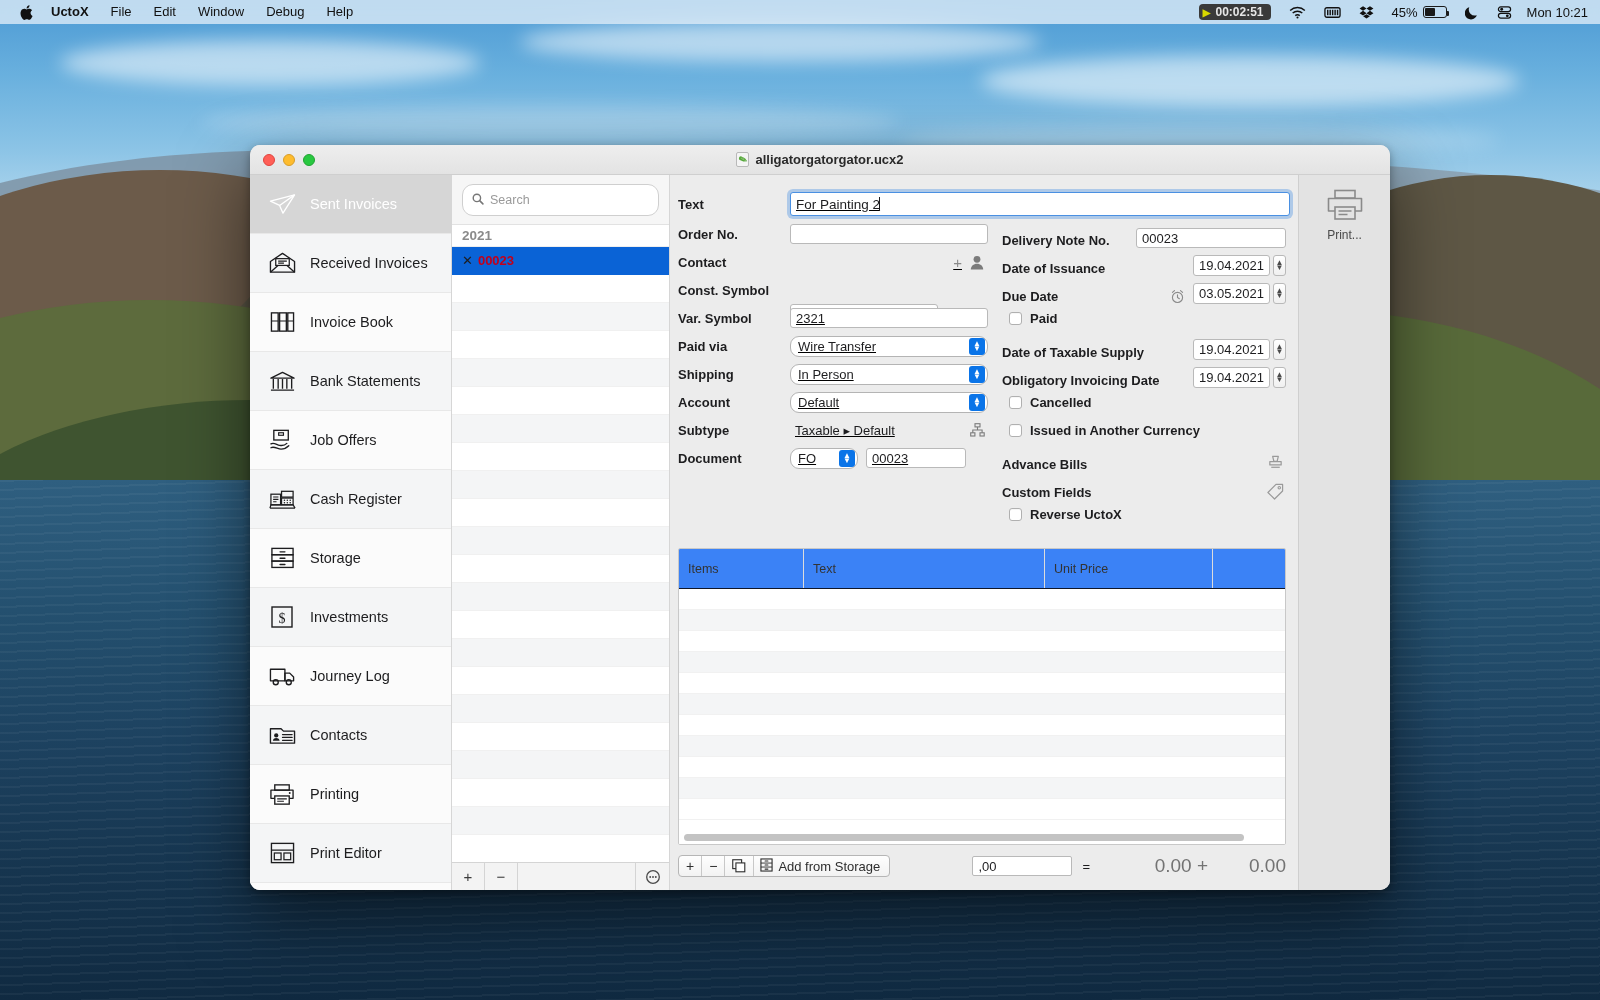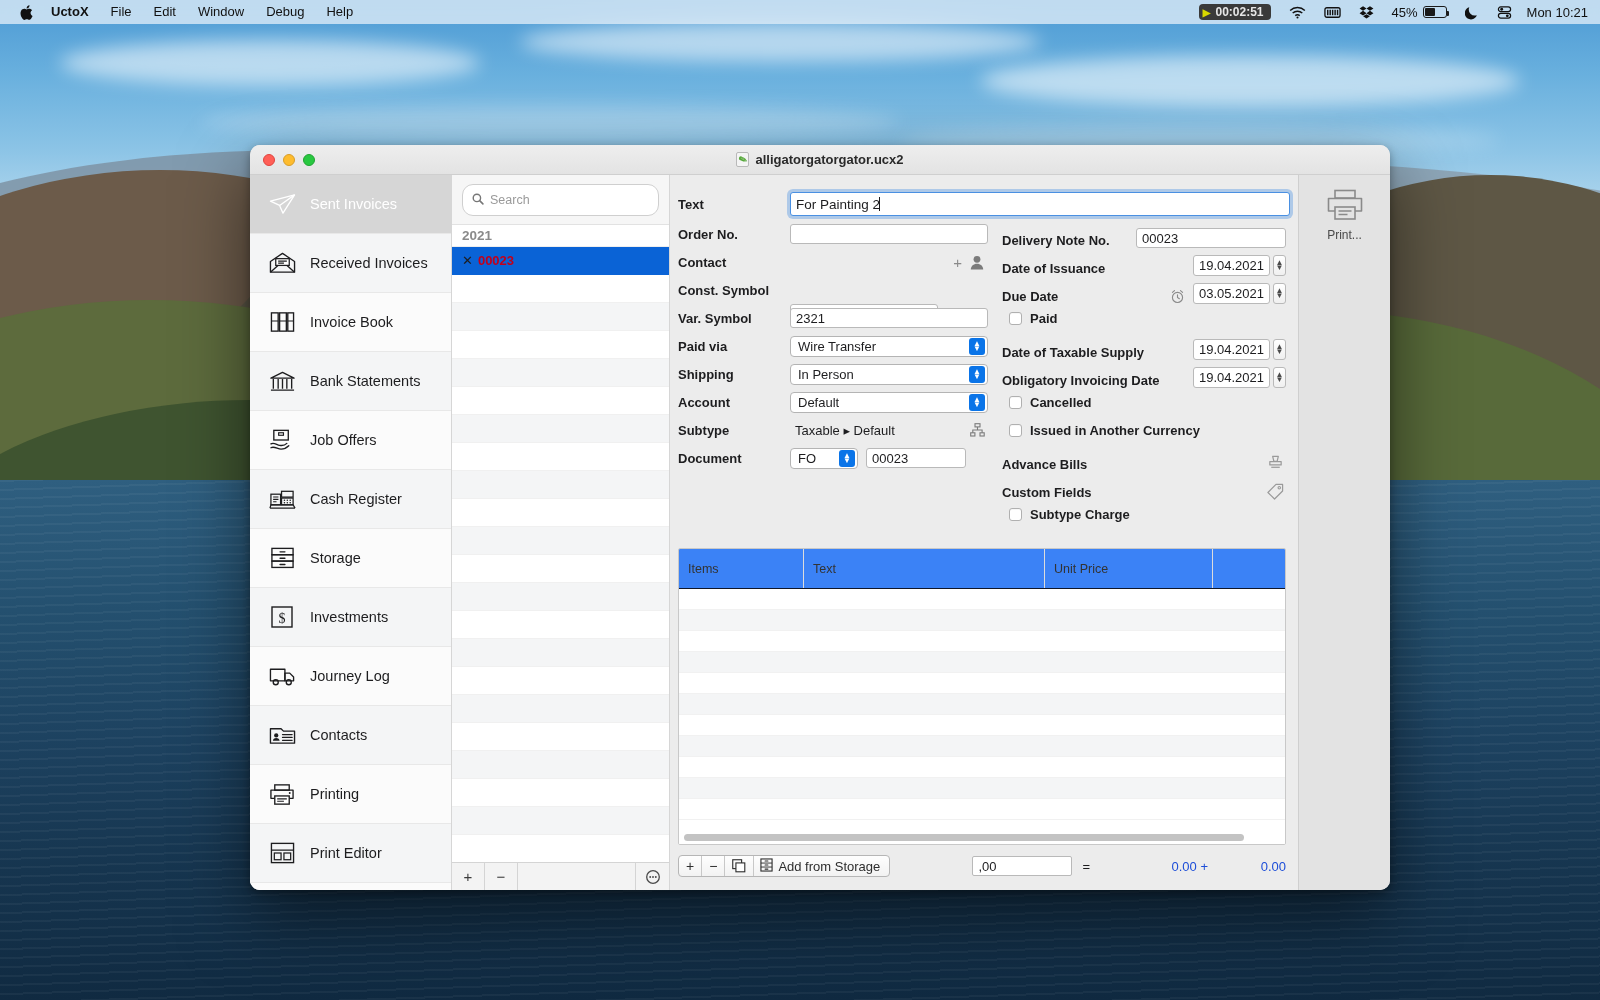--- a/index.html
+++ b/index.html
@@ -156,36 +156,36 @@
   .lf-dots{ width:33px; display:flex;align-items:center;justify-content:center; }
 
   
   #detail{ flex:1; background:#ececec; display:flex; flex-direction:column; min-width:0; position:relative;}
   #formarea{ padding:13px 12px 0 8px; display:flex; gap:0; }
   .col-left{ width:310px; flex:0 0 310px; }
   .col-right{ flex:1; padding-left:14px; }
 
   .frow{ display:flex; align-items:center; height:28px; }
   .flabel{ font-size:13px; font-weight:bold; color:#1d1d1f; width:112px; flex:0 0 112px;}
-  .fctl{ flex:1; display:flex; align-items:center; }
+  .fctl{ flex:1; display:flex; align-items:center;text-decoration:underline; }
 
   input.tf{
     height:20px; border:1px solid #b9b9b9; border-radius:3px; background:#fff;
     font-size:13px; padding:0 5px; outline:none; width:100%;
     font-family:"Liberation Sans",sans-serif; color:#1d1d1f;
   }
   .caret{ display:inline-block;width:1px;height:14px;background:#1d1d1f;margin-left:-1px;}
   .focus-text{
     height:24px; border:1px solid #4a90e2; border-radius:3px; background:#fff;
     box-shadow:0 0 0 3px rgba(74,144,226,.38);
     display:flex;align-items:center; padding:0 5px; font-size:13.5px; color:#1d1d1f; width:100%;
   }
 
   .popup{
-    height:21px; border:1px solid #b4b4b4; border-radius:4px; background:#fff;
+    height:21px; border:1px solid #b4b4b4; border-radius:9px; background:#fff;
     display:flex; align-items:center; padding:0 6px 0 7px; font-size:13px; width:100%;
     position:relative; color:#1d1d1f;
   }
   .popup .pu-arrow{
     position:absolute; right:2px; top:1.5px; width:16px;height:17px; border-radius:3px;
     background:#0a74e8; display:flex;flex-direction:column;align-items:center;justify-content:center;
     color:#fff; line-height:.58; font-size:8px;
   }
   .popup.small{ width:68px; }
 
@@ -229,21 +229,21 @@
            background:linear-gradient(180deg,#fefefe,#f2f2f2); }
   .bg-seg > div{ display:flex;align-items:center;justify-content:center; border-right:1px solid #c8c8c8;
                  font-size:14px; color:#2e2e2e; padding:0 7px; }
   .bg-seg > div:last-child{ border-right:0; }
   .bg-seg .wlabel{ font-size:13px; gap:5px; padding:0 9px 0 6px; }
   .sumfield{
     width:100px;height:20px;border:1px solid #b9b9b9;border-radius:2px;background:#fff;
     display:flex;align-items:center;padding:0 5px;font-size:13px;color:#1d1d1f;
   }
   .eq{ font-size:13px;color:#1d1d1f; padding:0 10px;}
-  .tot{ font-size:13px;color:#1d4ed8;}
+  .tot{ font-size:19px;color:#737373;}
 
   
   #rightstrip{
     width:92px; flex:0 0 92px; background:#e3e3e3; border-left:1px solid #cfcfcf;
     padding-top:14px; display:flex; flex-direction:column; align-items:center;
   }
   .print-btn{ display:flex;flex-direction:column;align-items:center;gap:2px; color:#6e6e6e;}
   .print-btn .plabel{ font-size:12px; color:#4a4a4a;}
 </style>
 </head>
@@ -764,21 +764,21 @@
             <span class="icon-btn">
               <svg width="17" height="17" viewBox="0 0 18 18">
                   <path fill="none" stroke="#9a9a9a" stroke-width="1.3" stroke-linejoin="round" d="M9.5 1.5h7v7L8 17 1 10z"></path>
                   <circle cx="13" cy="5" r="1.3" fill="none" stroke="#9a9a9a" stroke-width="1.2"></circle>
                 </svg>
             </span>
           </div>
 
           <div class="cbrow">
             <span class="cbox"></span>
-            <span class="cblabel">Subtype Charge</span>
+            <span class="cblabel">Reverse UctoX</span>
           </div>
         </div>
       </div>
 
       <div id="tablewrap">
         <div class="thead">
           <div class="th" style="width:125px;flex:0 0 125px;">Items</div>
           <div class="th" style="flex:1;">Text</div>
           <div class="th" style="width:168px;flex:0 0 168px;">Unit Price</div>
           <div class="th" style="width:72px;flex:0 0 72px;border-right:0;"></div>

